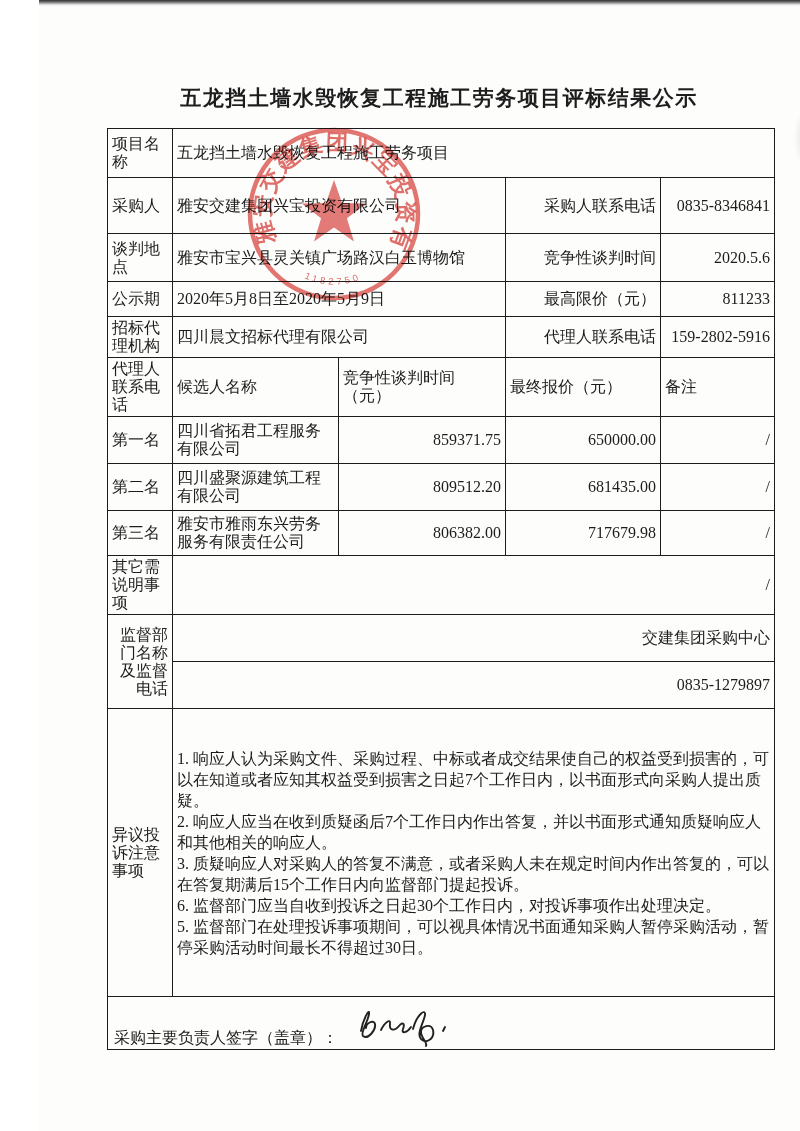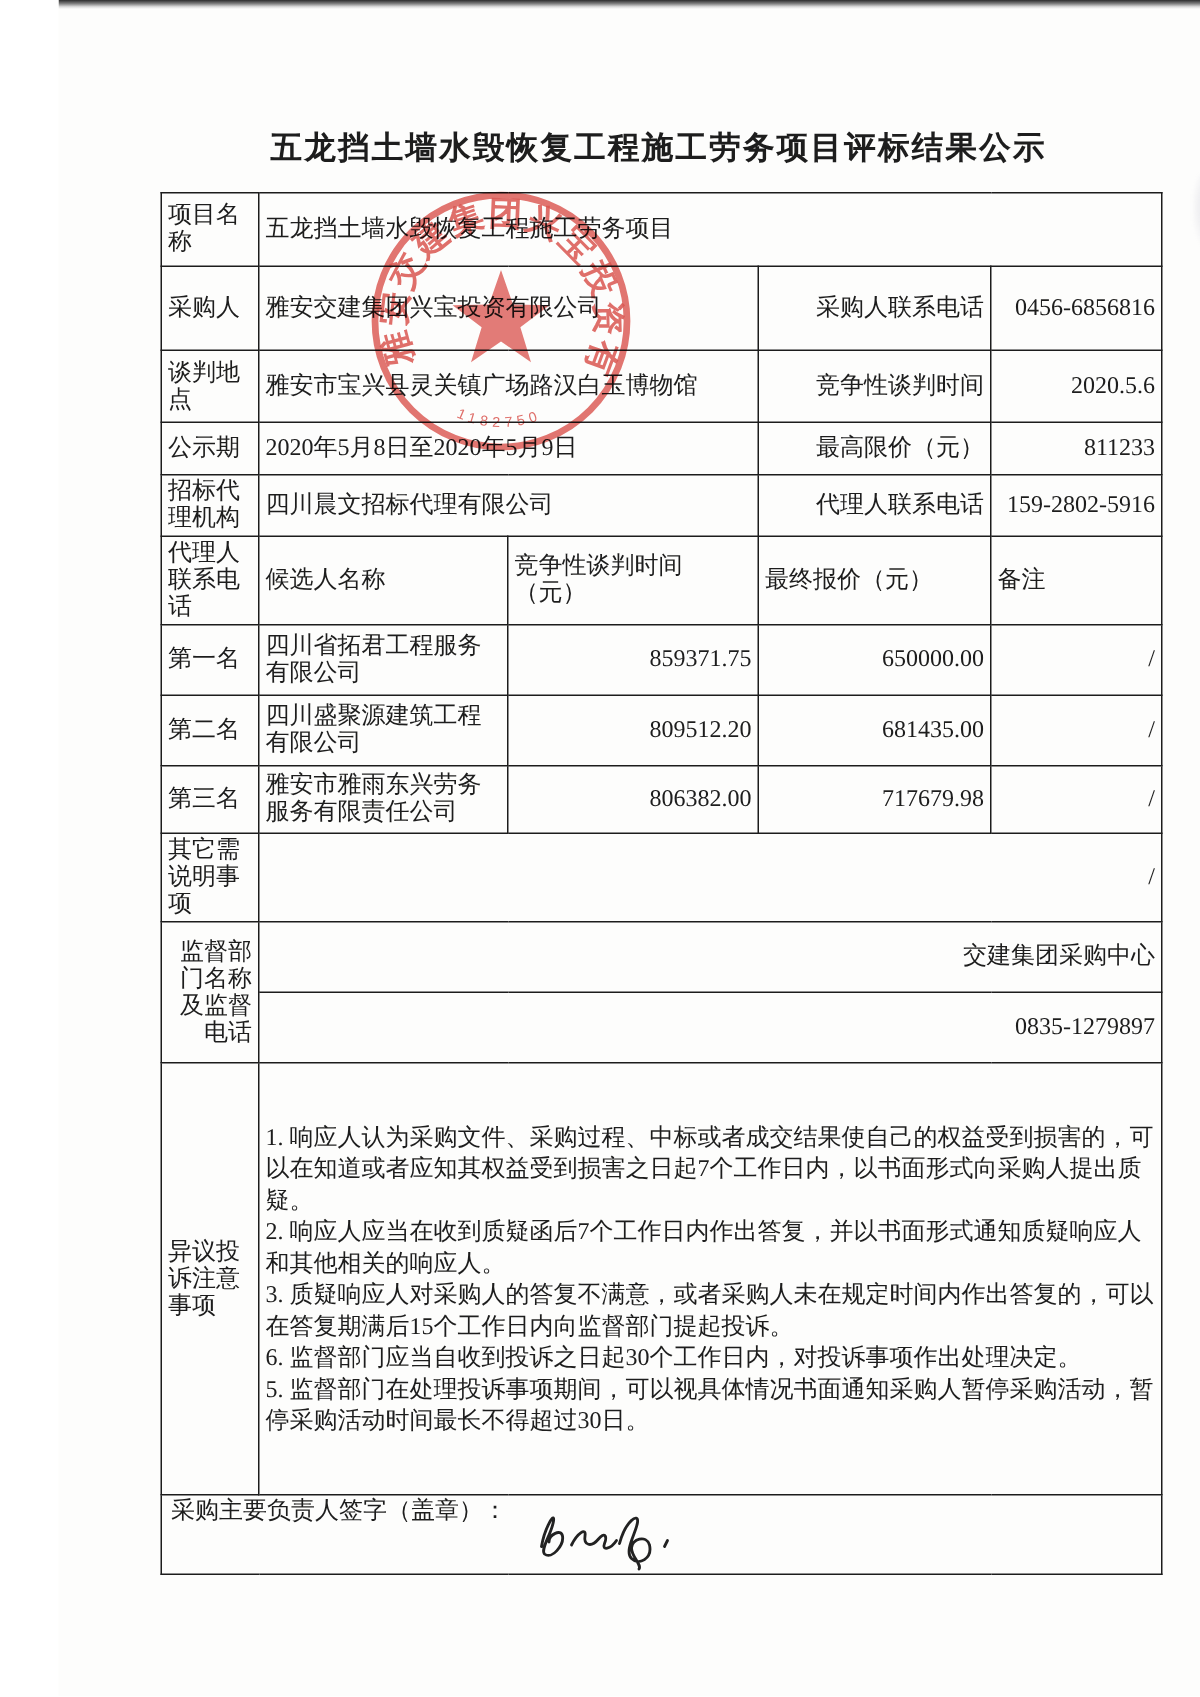--- a/index.html
+++ b/index.html
@@ -21,21 +21,21 @@
   .val{padding-left:7px;}
   .hd{text-align:left;}
   .h44 td{height:44px}.h51 td{height:51px}.h43 td{height:43px}.h30 td{height:30px}
   .h36 td{height:36px;line-height:16px}.h34 td{height:34px;line-height:16px}
   .h42 td{height:42px}.h40 td{height:40px}.h38 td{height:38px}
   .h42b td{height:42px}.h283 td{height:283px}.h40s td{height:40px}
   .wrap2{line-height:16px;}
   .notice{padding:6px 6px 6px 8px;}
   .notice div{line-height:21px;text-align:left;}
   .sigcell{vertical-align:middle;}
-  .sigflex{display:flex;align-items:flex-start;}
+  .sigflex{display:flex;align-items:flex-end;}
   .sigflex .siglabel{white-space:nowrap;padding-left:2px;}
   .sigflex svg{margin-left:10px;margin-top:2px;overflow:visible;}
   .seal{position:absolute;left:200px;top:119px;width:190px;height:190px;
         mix-blend-mode:multiply;opacity:0.9;pointer-events:none;}
 </style>
 </head>
 <body>
 
 <div class="page">
   <div class="scan-edge"></div>
@@ -53,21 +53,21 @@
     </colgroup>
     <tbody>
       <tr class="h44">
         <td class="lab">项目名称</td>
         <td class="val" colspan="4">五龙挡土墙水毁恢复工程施工劳务项目</td>
       </tr>
       <tr class="h51">
         <td class="lab">采购人</td>
         <td class="val" colspan="2">雅安交建集团兴宝投资有限公司</td>
         <td class="ctr">采购人联系电话</td>
-        <td class="ctr">0456-6856816</td>
+        <td class="ctr">0835-8346841</td>
       </tr>
       <tr class="h43">
         <td class="lab">谈判地点</td>
         <td class="val" colspan="2">雅安市宝兴县灵关镇广场路汉白玉博物馆</td>
         <td class="ctr">竞争性谈判时间</td>
         <td class="ctr">2020.5.6</td>
       </tr>
       <tr class="h30">
         <td class="lab">公示期</td>
         <td class="val" colspan="2">2020年5月8日至2020年5月9日</td>

